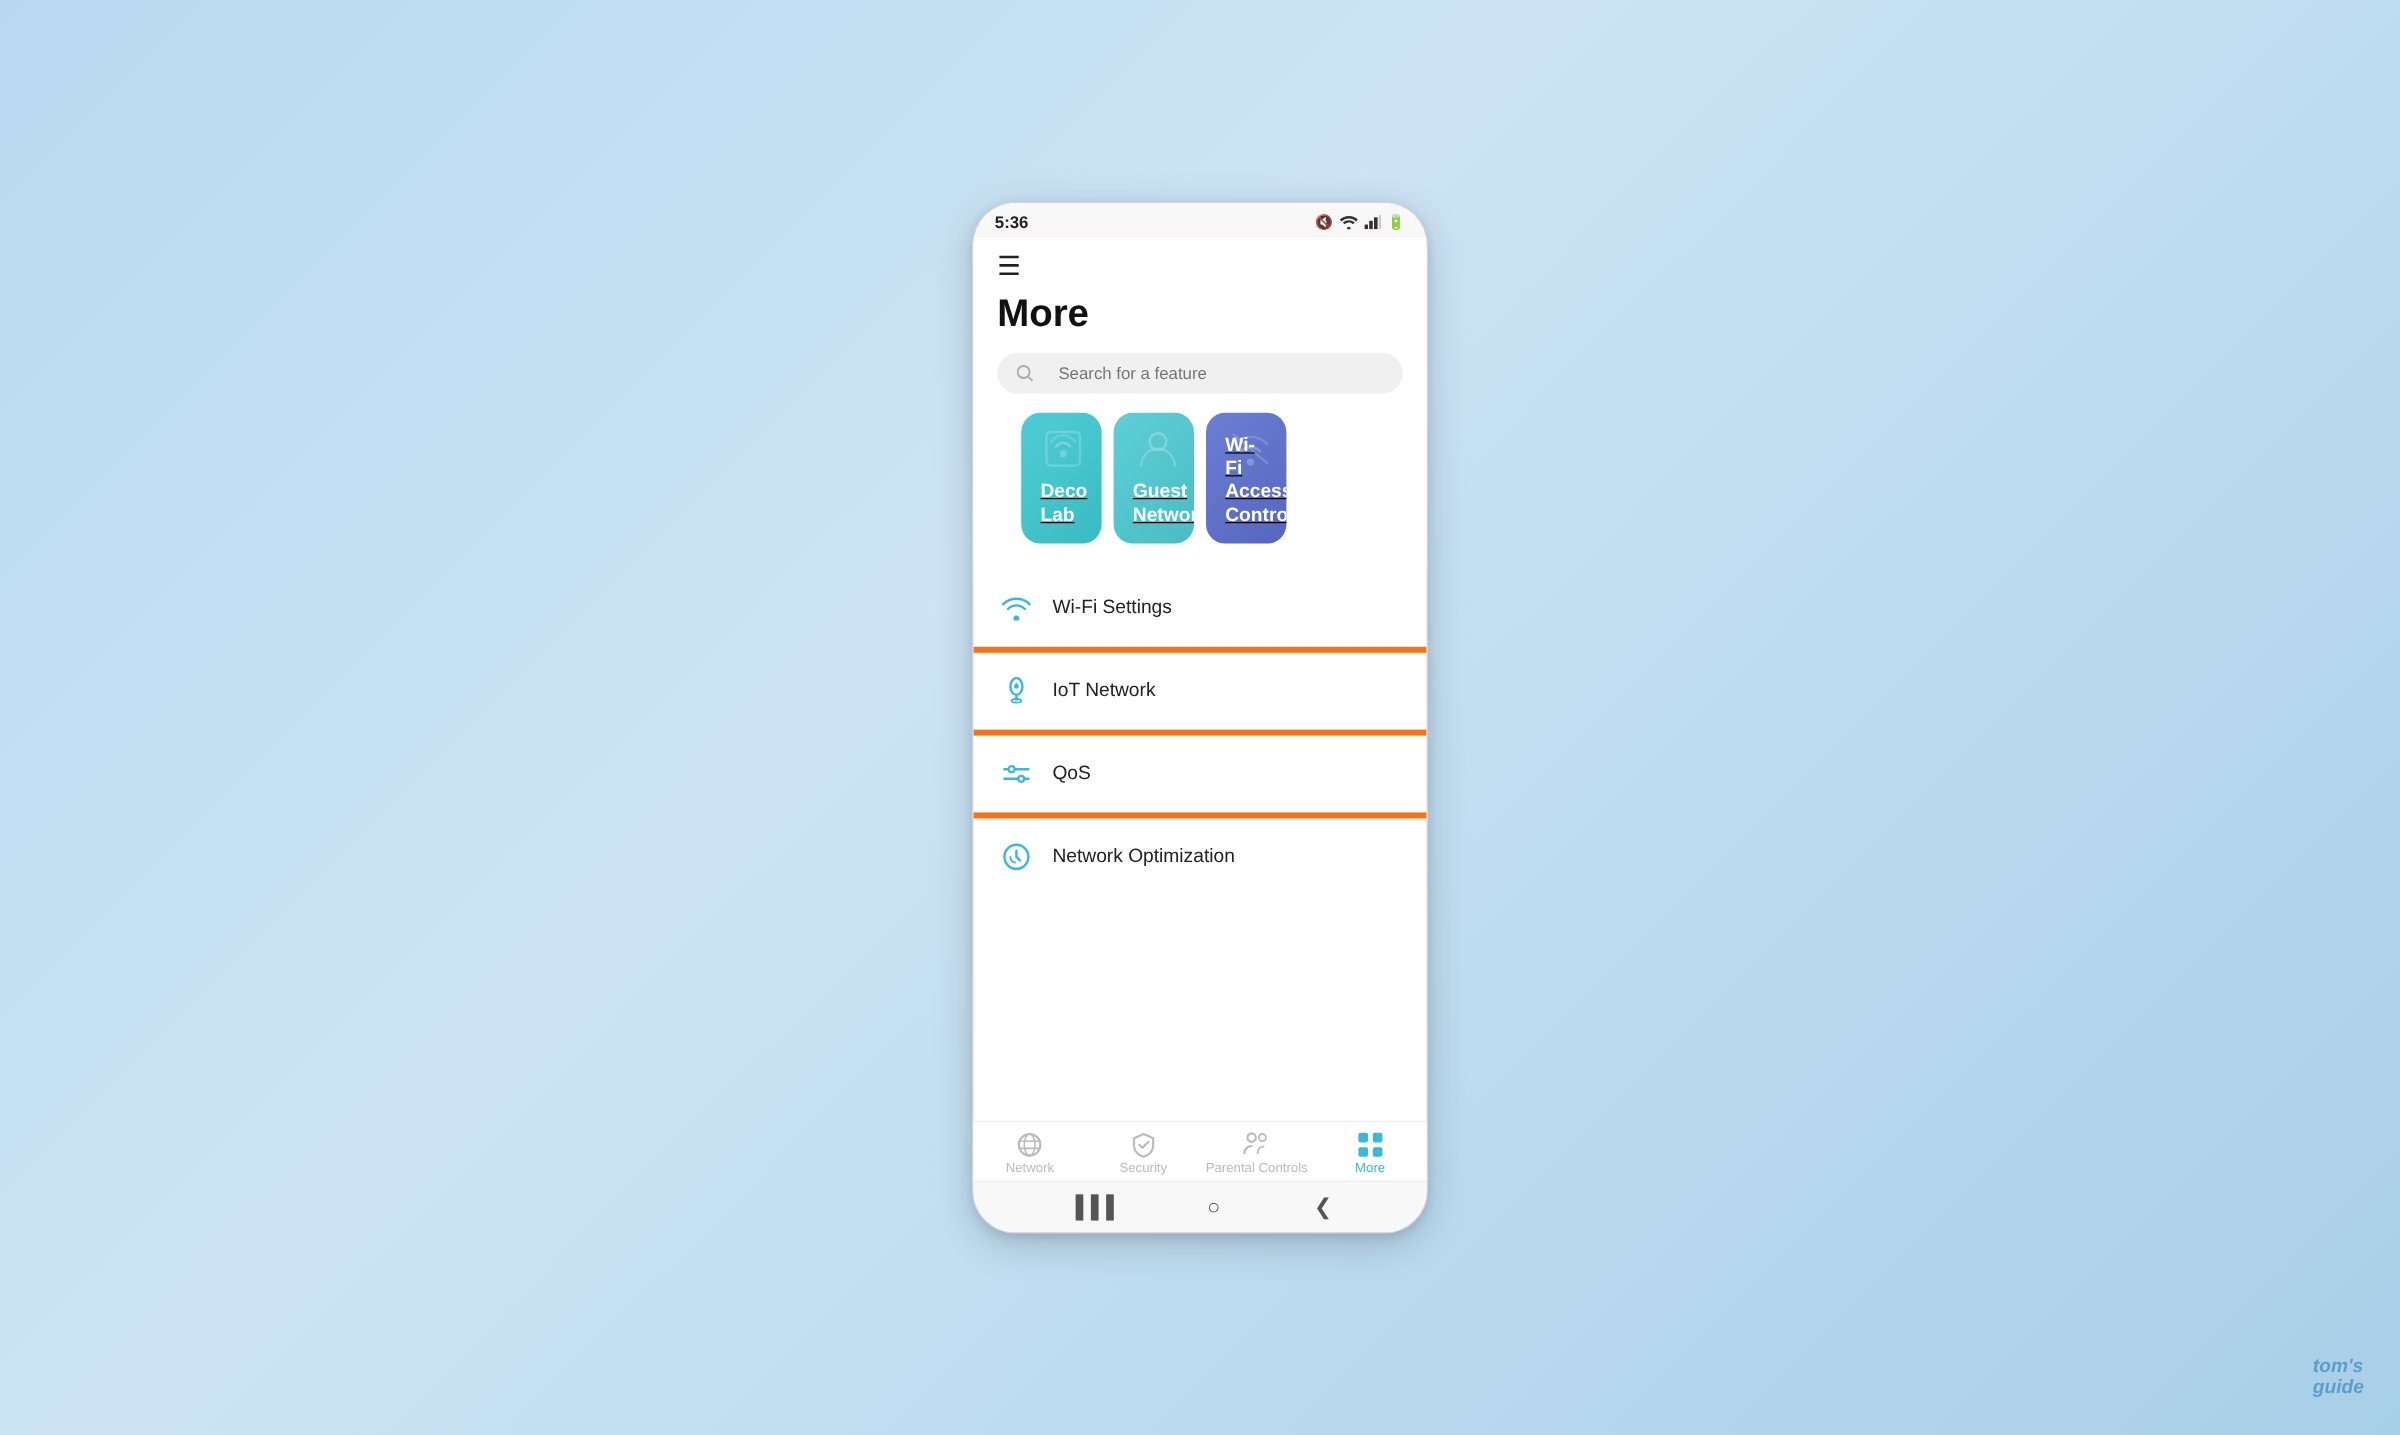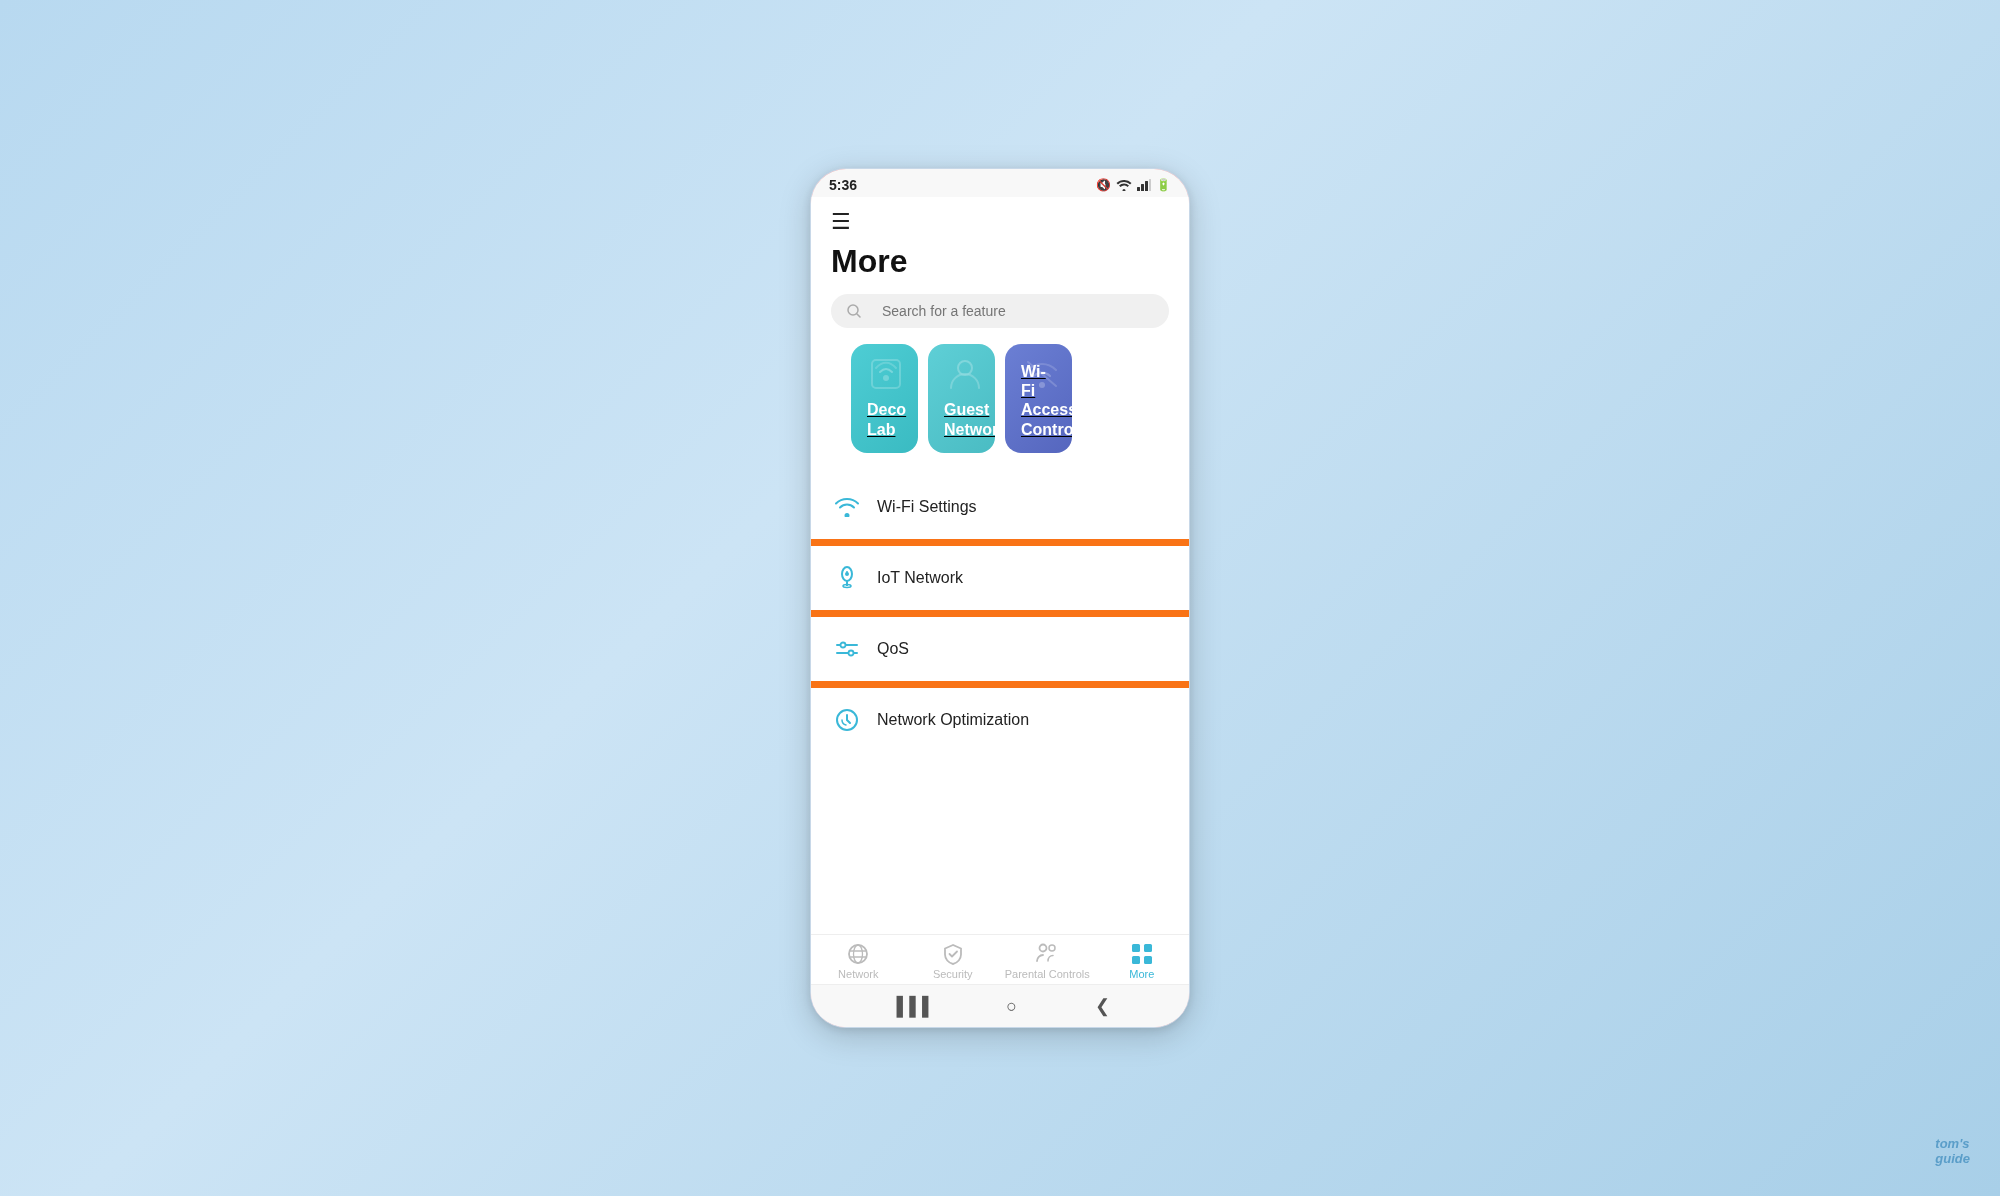--- a/index.html
+++ b/index.html
@@ -149,21 +149,21 @@
       flex: 1;
       overflow-y: auto;
       padding: 4px 0;
     }
     .list-item {
       display: flex;
       align-items: center;
       padding: 18px 22px;
       gap: 16px;
       cursor: pointer;
-      border-bottom: 7px solid #f97316;
+      border-bottom: 5px solid #f97316;
     }
     .list-item:last-child { border-bottom: none; }
     .list-item-icon {
       width: 28px;
       height: 28px;
       display: flex;
       align-items: center;
       justify-content: center;
       flex-shrink: 0;
     }
@@ -209,21 +209,21 @@
       color: #555;
       cursor: pointer;
     }
 
     
     .watermark {
       position: fixed;
       bottom: 30px;
       right: 30px;
       color: #5b9ec9;
-      font-size: 13px;
+      font-size: 16px;
       font-weight: 700;
       font-style: italic;
     }
 
     
     svg { display: block; }
   </style>
 </head>
 <body>
 

